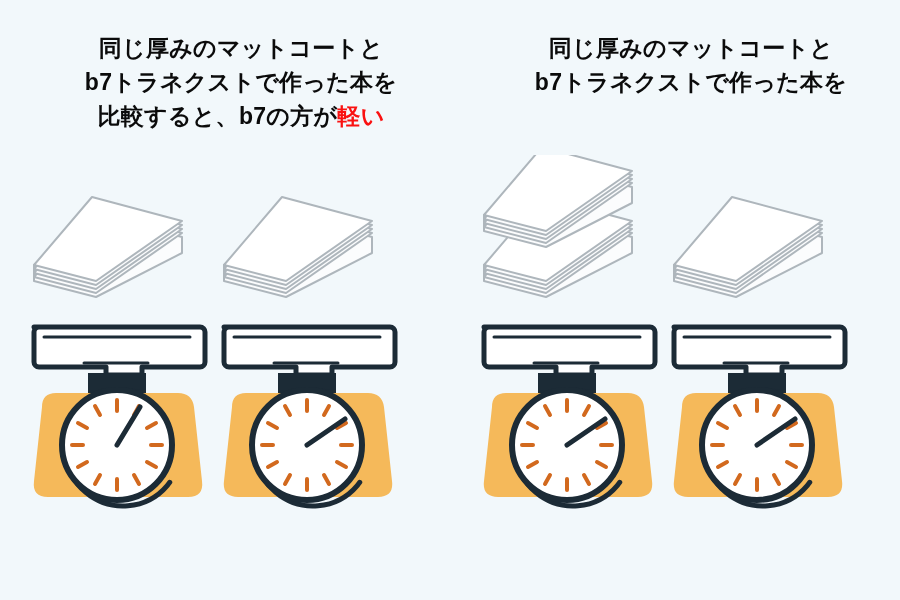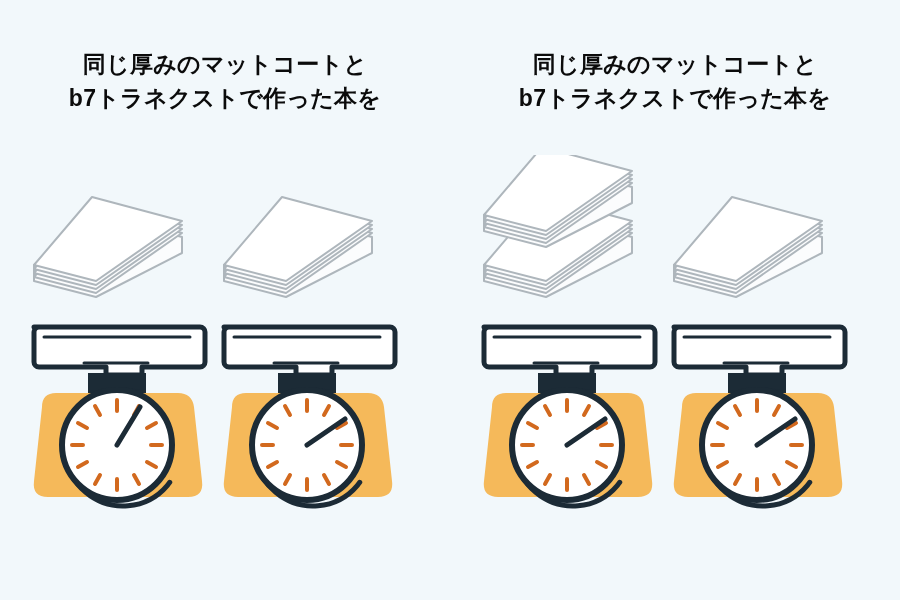--- a/index.html
+++ b/index.html
@@ -10,27 +10,28 @@
     overflow:hidden;
     position:relative;
   }
   .canvas{position:relative;width:900px;height:600px;}
 
   .panel{position:absolute;top:0;height:600px;width:450px;}
   .panel-left{left:0;}
   .panel-right{left:450px;}
 
   .heading{
-    position:absolute;top:48px;left:0;width:450px;
+    position:absolute;top:32px;left:0;width:450px;
     text-align:center;
     font-size:23px;
     font-weight:bold;
     line-height:1.47;
     color:#0B0B0B;
     letter-spacing:0.3px;
+    padding-left:16px;
   }
   .heading .line{display:block;white-space:nowrap;}
   .hl{color:#FA1111;}
 
   .stage{position:absolute;top:185px;left:0;width:450px;height:330px;}
 
   .unit{position:absolute;width:190px;height:330px;}
   .u1{left:22px;}
   .u2{left:212px;}
 
@@ -43,20 +44,21 @@
 </head>
 <body style="background: rgb(242, 248, 251);">
 
 <div class="canvas">
 
   <div class="panel panel-left">
 
     <div class="heading">
       <span class="line">同じ厚みのマットコートと</span>
       <span class="line">b7トラネクストで作った本を</span>
+      <span class="line"><span>比較すると、b7の方が</span><span class="hl">軽い</span></span>
     </div>
 
     <div class="stage">
 
       <div class="unit u1">
         <div class="papers">
           <svg width="190" height="130" viewBox="0 0 190 130">
             <g stroke="#AEB6BC" stroke-width="2" fill="#FBFCFD" stroke-linejoin="round">
               <g>
                 <path d="M12 96 L12 80 L70 28 L160 52 L160 68 L74 112 Z"></path>

